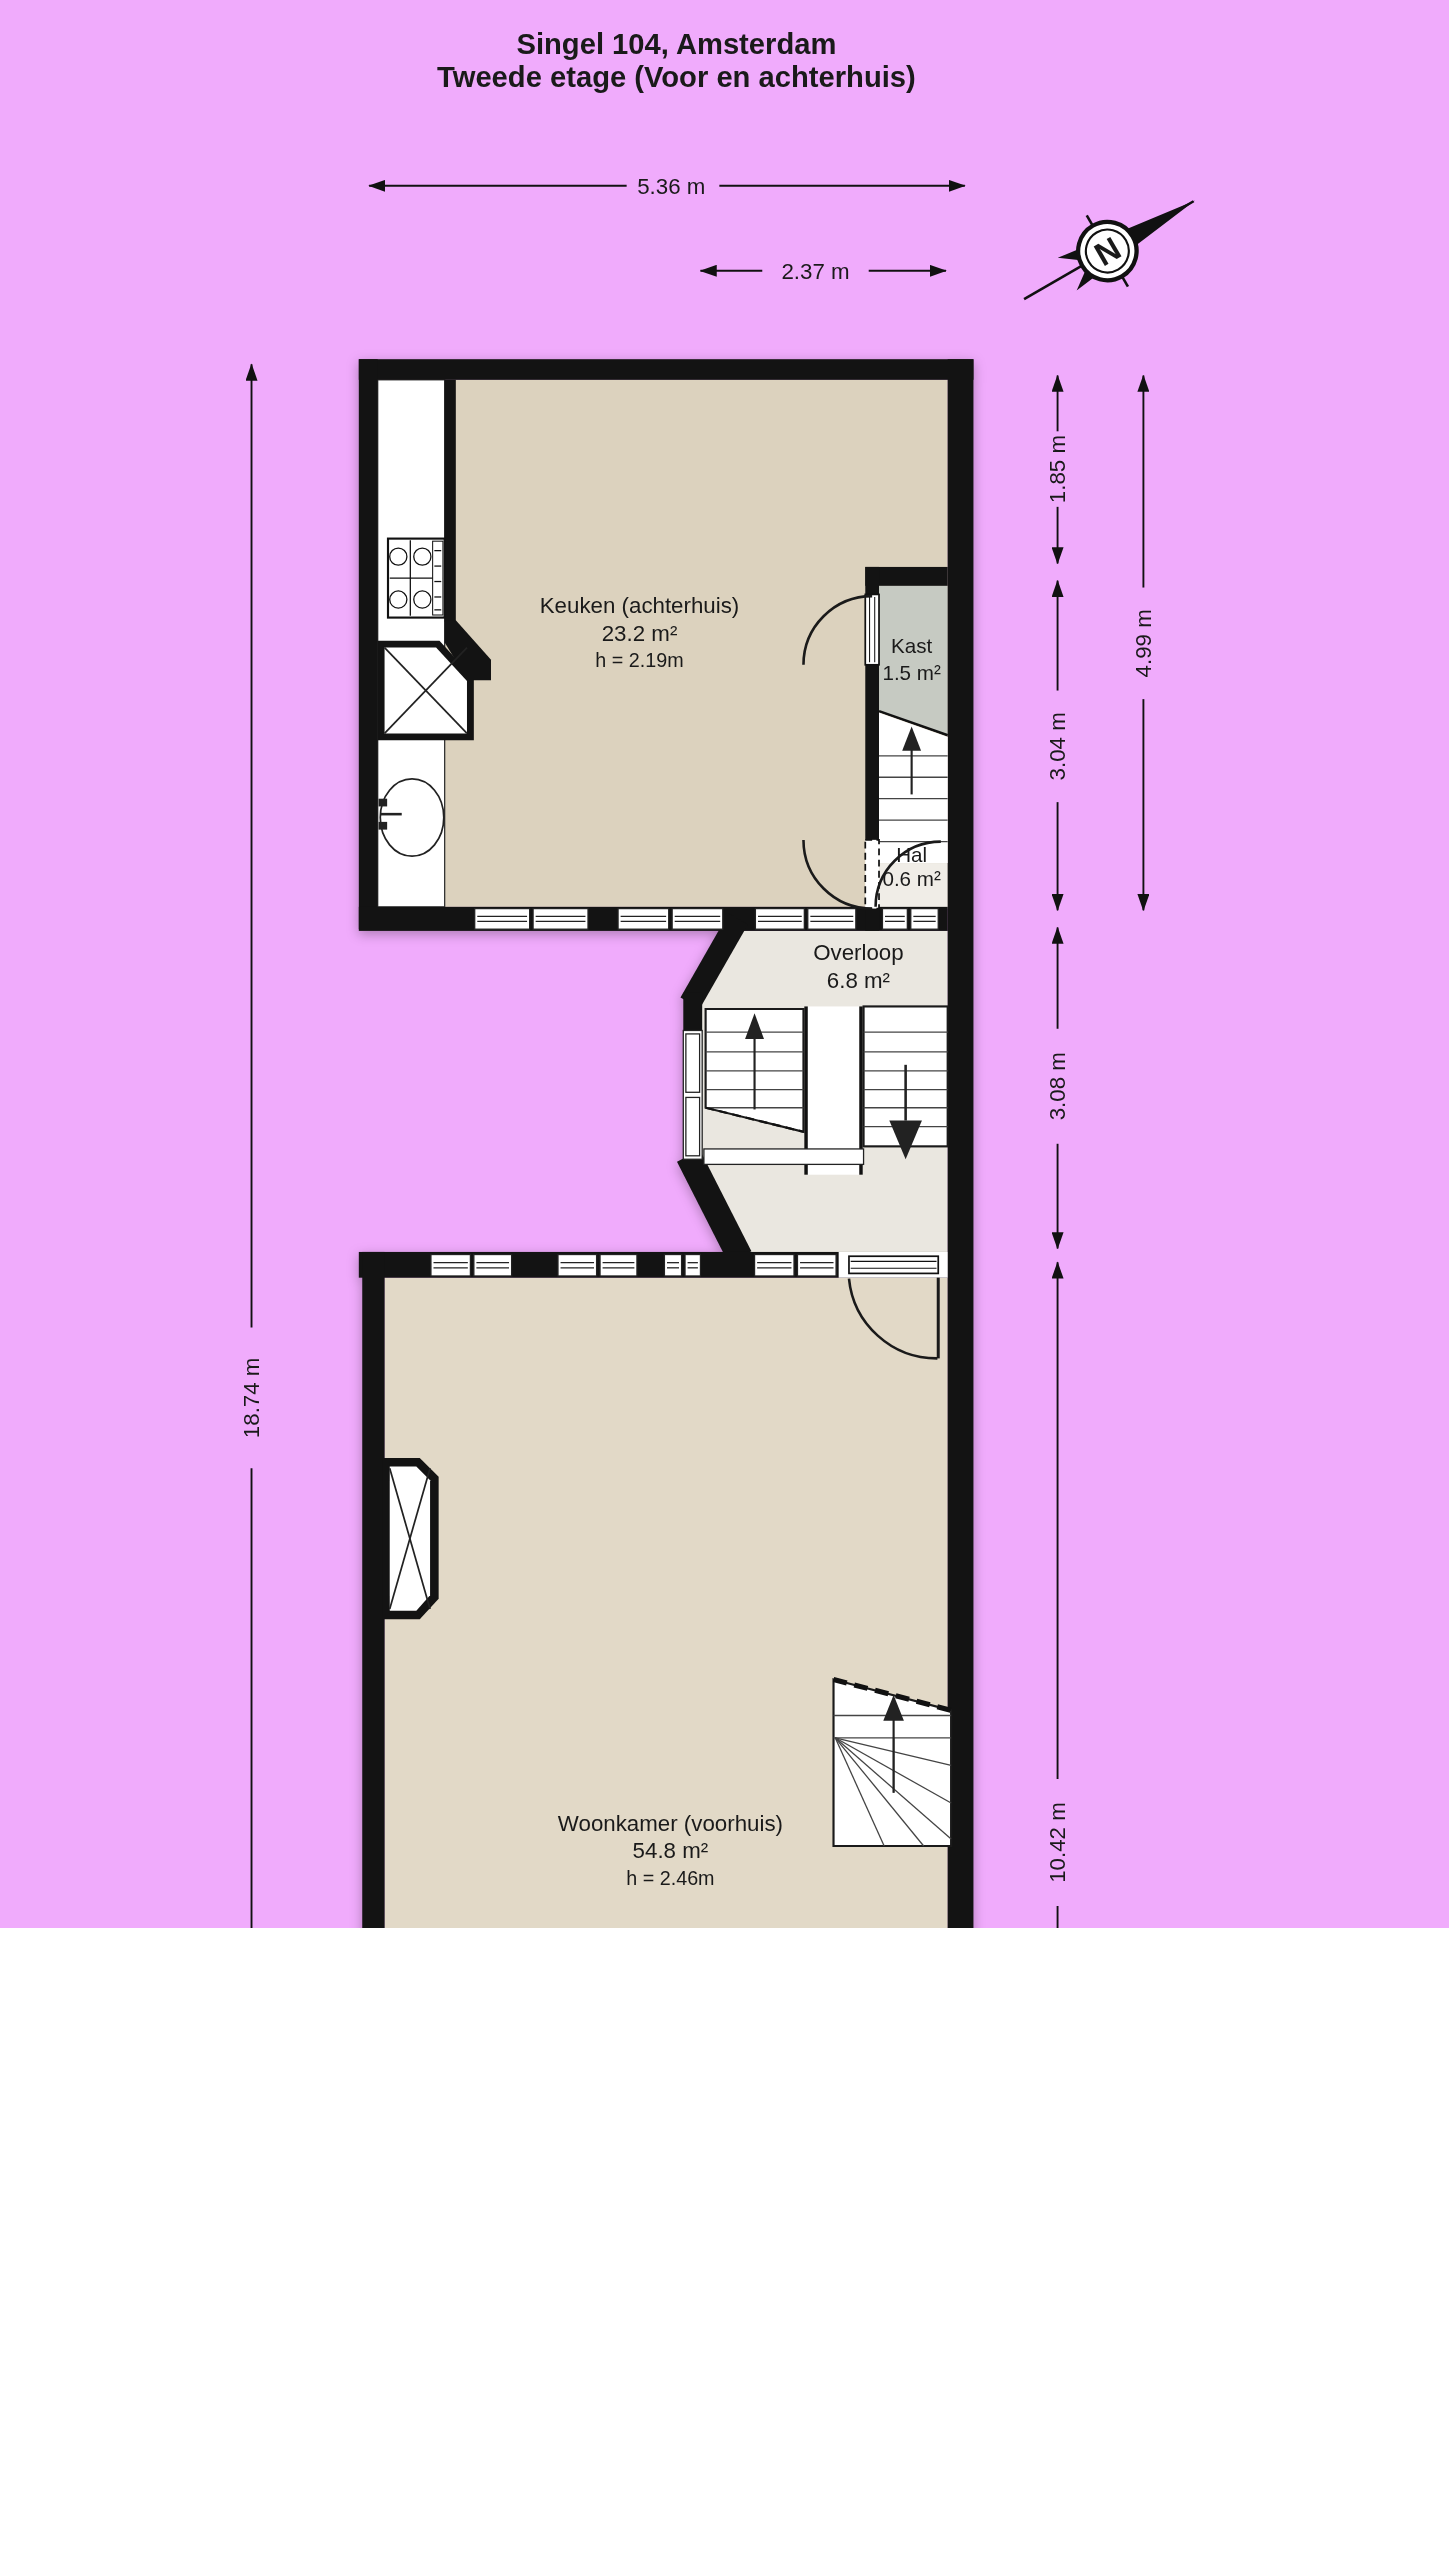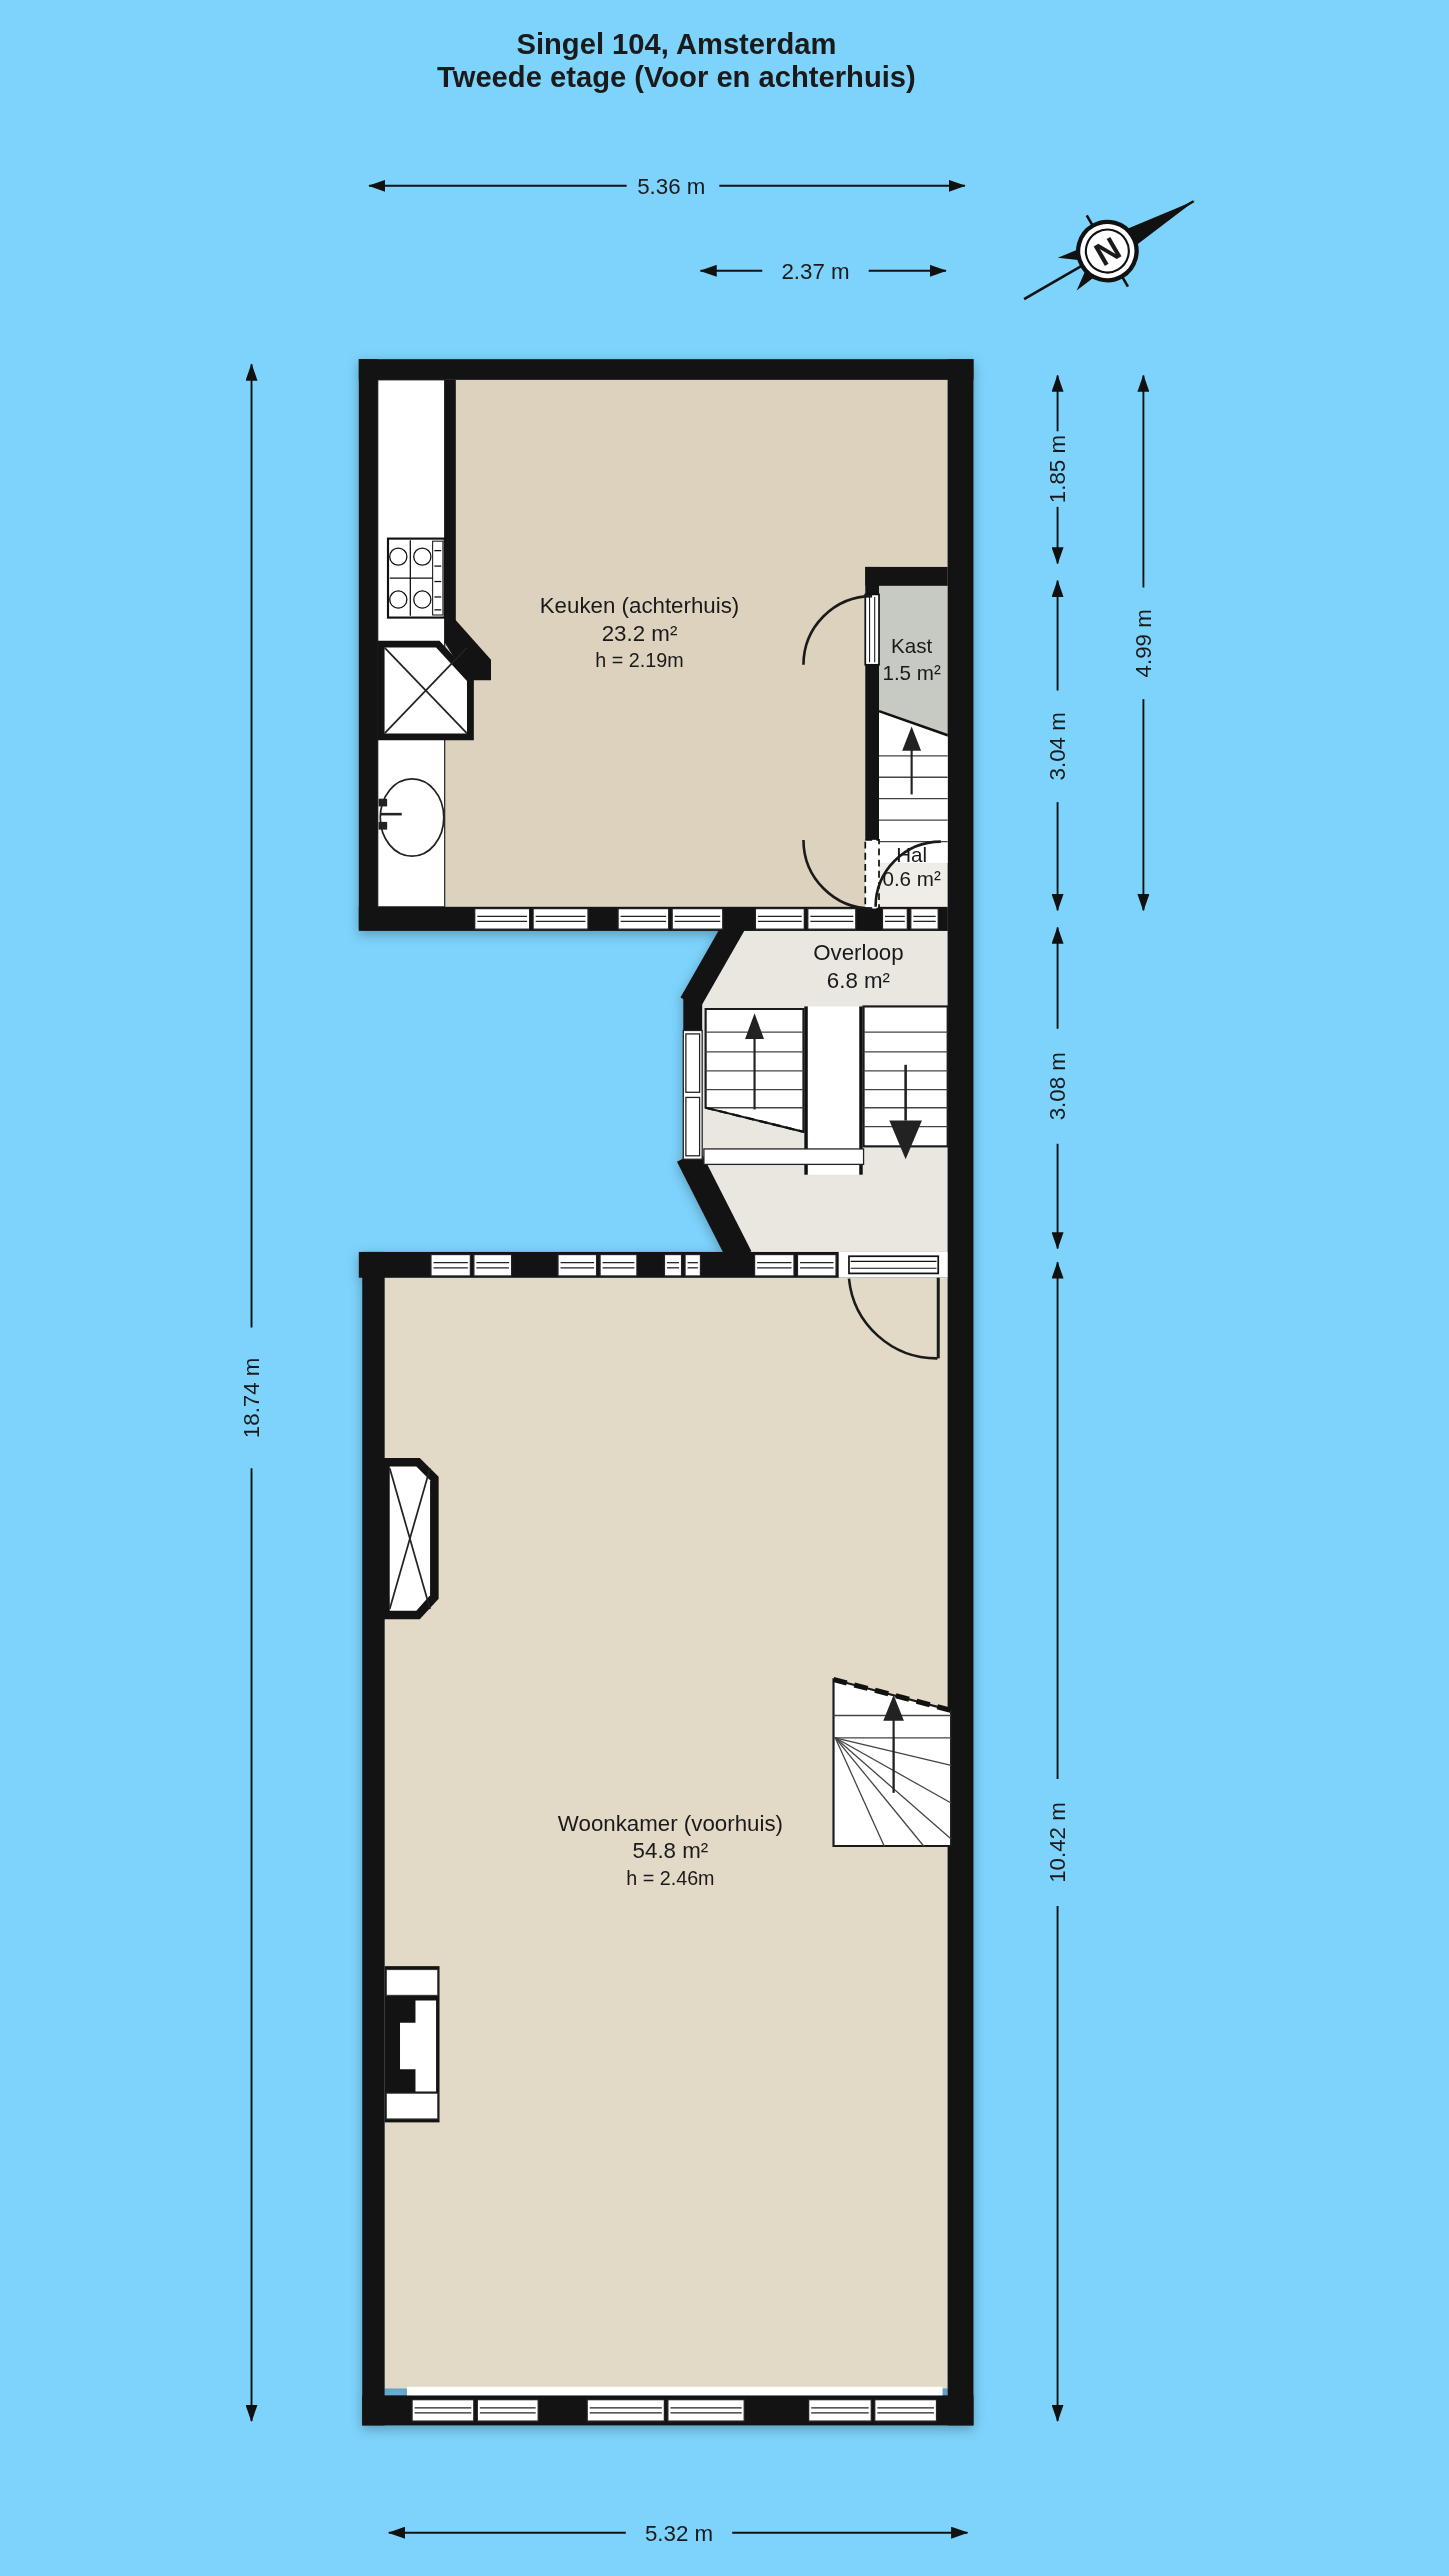--- a/index.html
+++ b/index.html
@@ -1,16 +1,16 @@
 <!DOCTYPE html>
 <html style="font-size:13.7px"><head>
 <meta charset="utf-8">
 <style>
   html,body{margin:0;padding:0;background:#ffffff;}
-  .page{width:1449px;height:2576px;position:relative;background:#7dd3fc;font-family:"Liberation Sans",sans-serif;}
+  .page{width:1449px;height:1928px;position:relative;background:#f0abfc;font-family:"Liberation Sans",sans-serif;}
   svg text{font-family:"Liberation Sans",sans-serif;fill:#1a1a1a;}
   .title-line{font-size:34px;font-weight:bold;}
   .room-name{font-size:26px;}
   .room-sub{font-size:26px;}
   .room-h{font-size:23px;}
   .room-small{font-size:24px;}
   .dim-label{font-size:26px;}
   .plan-shadow{filter:drop-shadow(0px 4px 7px rgba(0,0,0,0.28));}
   .wall{fill:#131313;}
   .win{fill:#ffffff;stroke:#222;stroke-width:1.5;}

